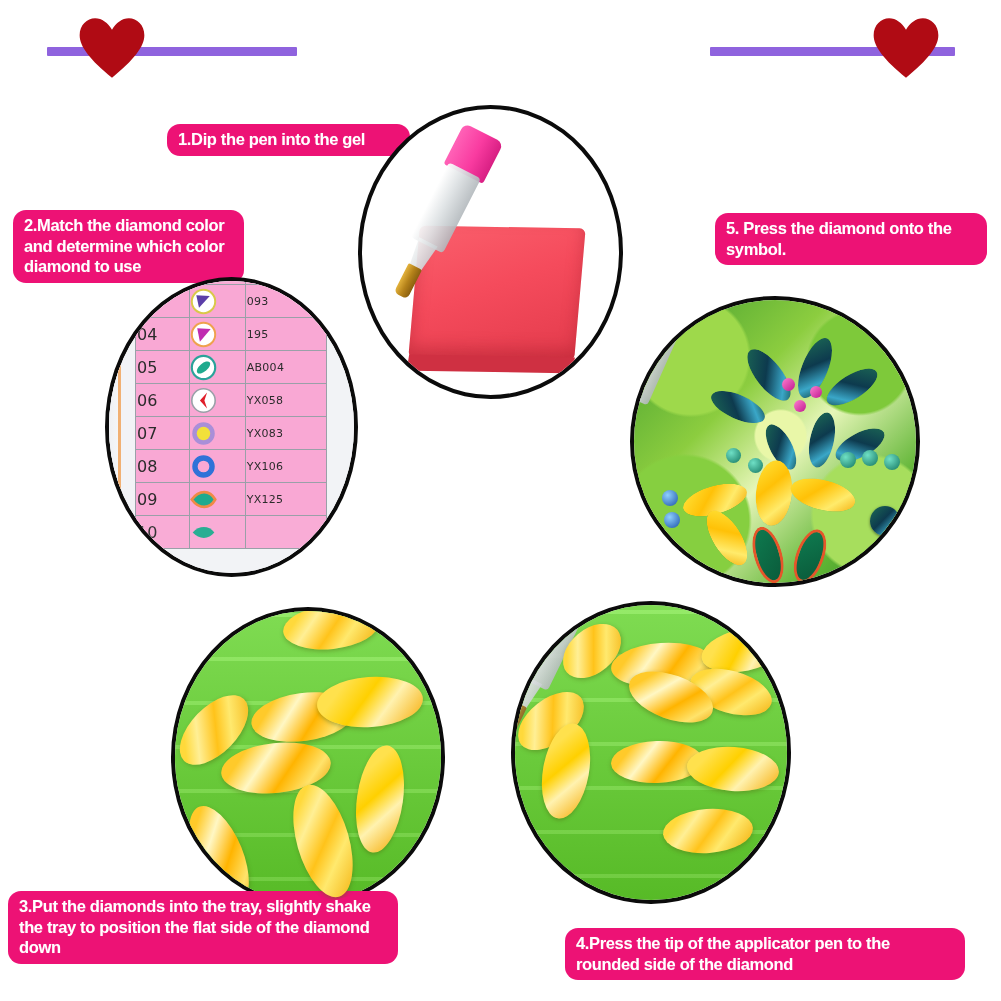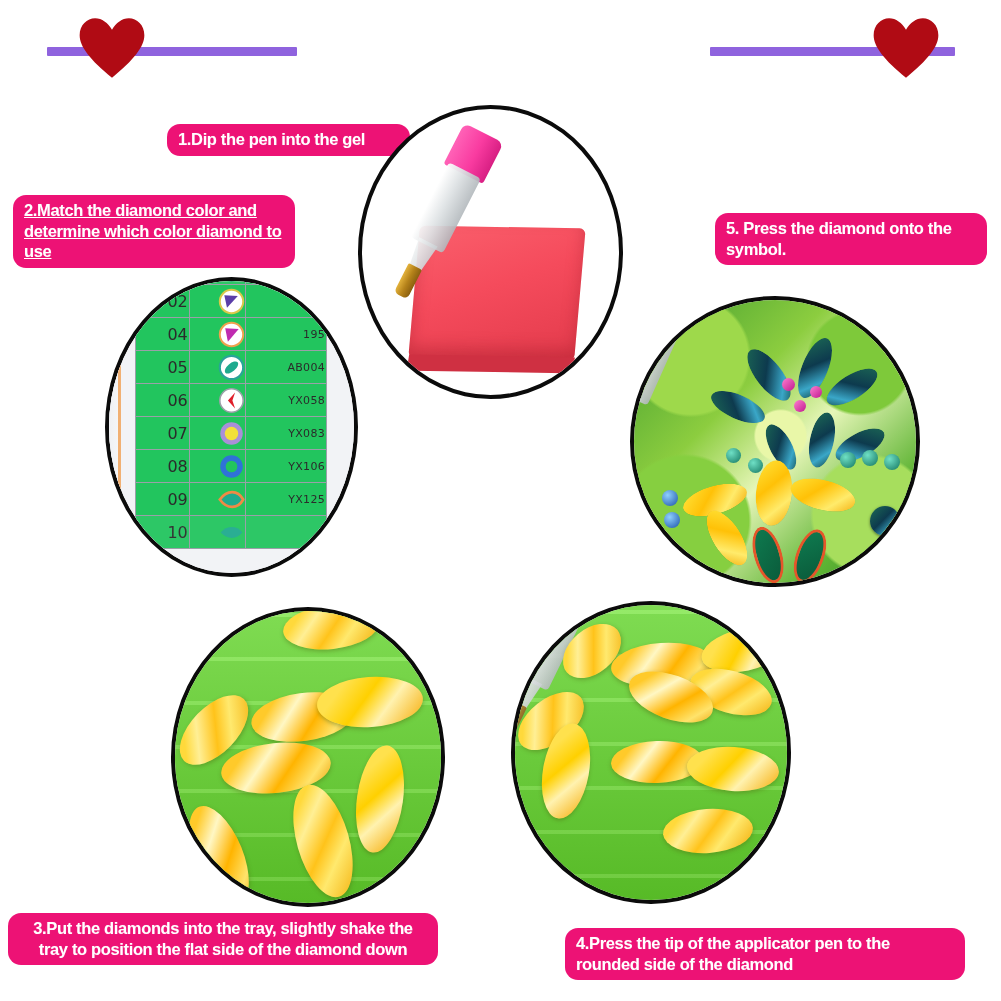--- a/index.html
+++ b/index.html
@@ -18,23 +18,23 @@
   #page-title{position:absolute;left:0;top:14px;width:1001px;text-align:center;
       font-family:"DejaVu Sans",sans-serif;font-weight:300;font-size:37px;
       letter-spacing:.4px;color:#111;line-height:52px;}
 
   
   .label{position:absolute;background:#ED1275;color:#fff;border-radius:13px;
       padding:5px 11px 6px 11px;font-weight:bold;font-size:16.5px;line-height:20.5px;
       letter-spacing:-.35px;box-sizing:border-box;
       text-shadow:0 0 1px rgba(255,255,255,.25);}
   #label-1{left:167px;top:96px;width:243px;margin-top:28px;}
-  #label-2{left:13px;top:195px;width:282px;text-decoration:underline;}
+  #label-2{left:13px;top:210px;width:231px;}
   #label-5{left:715px;top:213px;width:272px;}
-  #label-3{left:8px;top:913px;width:430px;text-align:center;}
+  #label-3{left:8px;top:891px;width:390px;}
   #label-4{left:565px;top:928px;width:400px;}
 
   
   .bubble{position:absolute;border:4px solid #0b0b0b;border-radius:50%;
       overflow:hidden;background:#fff;box-sizing:border-box;}
   #bubble-1{left:358px;top:105px;width:265px;height:294px;}
   #bubble-2{left:105px;top:277px;width:253px;height:300px;}
   #bubble-5{left:630px;top:296px;width:290px;height:291px;}
   #bubble-3{left:171px;top:607px;width:274px;height:300px;}
   #bubble-4{left:511px;top:601px;width:280px;height:303px;}
@@ -59,21 +59,21 @@
      clip-path:polygon(10% 0,90% 0,72% 100%,28% 100%);}
   .pen .tip{position:absolute;left:18px;top:150px;width:15px;height:33px;
      background:linear-gradient(90deg,#e3b23c,#b5821a 50%,#8a5f0f);border-radius:2px 2px 5px 5px;}
 
   
   .chart-photo{position:absolute;left:-12px;top:-16px;width:300px;height:336px;
      background:#f2f3f6;}
   .chart-tbl{position:absolute;left:38px;top:0;width:192px;border-collapse:collapse;
      font-family:"DejaVu Sans",sans-serif;}
   .chart-tbl td{border:1px solid #9aa0a8;height:30px;font-size:15px;color:#2b2b2b;
-     text-align:right;background:#22c55e;}
+     text-align:left;background:#f9a8d4;}
   .chart-tbl td.c-no{width:52px;font-size:16px;}
   .chart-tbl td.c-sym{width:56px;padding:0;}
   .chart-tbl td.c-code{width:80px;font-size:11px;letter-spacing:.3px;}
   .sym{width:27px;height:27px;display:inline-block;vertical-align:middle;}
   .vstripe{position:absolute;top:0;bottom:0;width:3px;background:#f0a35c;opacity:.85;}
   #vs1{left:21px;}
   .chart-left-edge{position:absolute;left:0;top:0;bottom:0;width:24px;
      background:linear-gradient(90deg,#e9eaee,#f6f7f9);}
 
   

